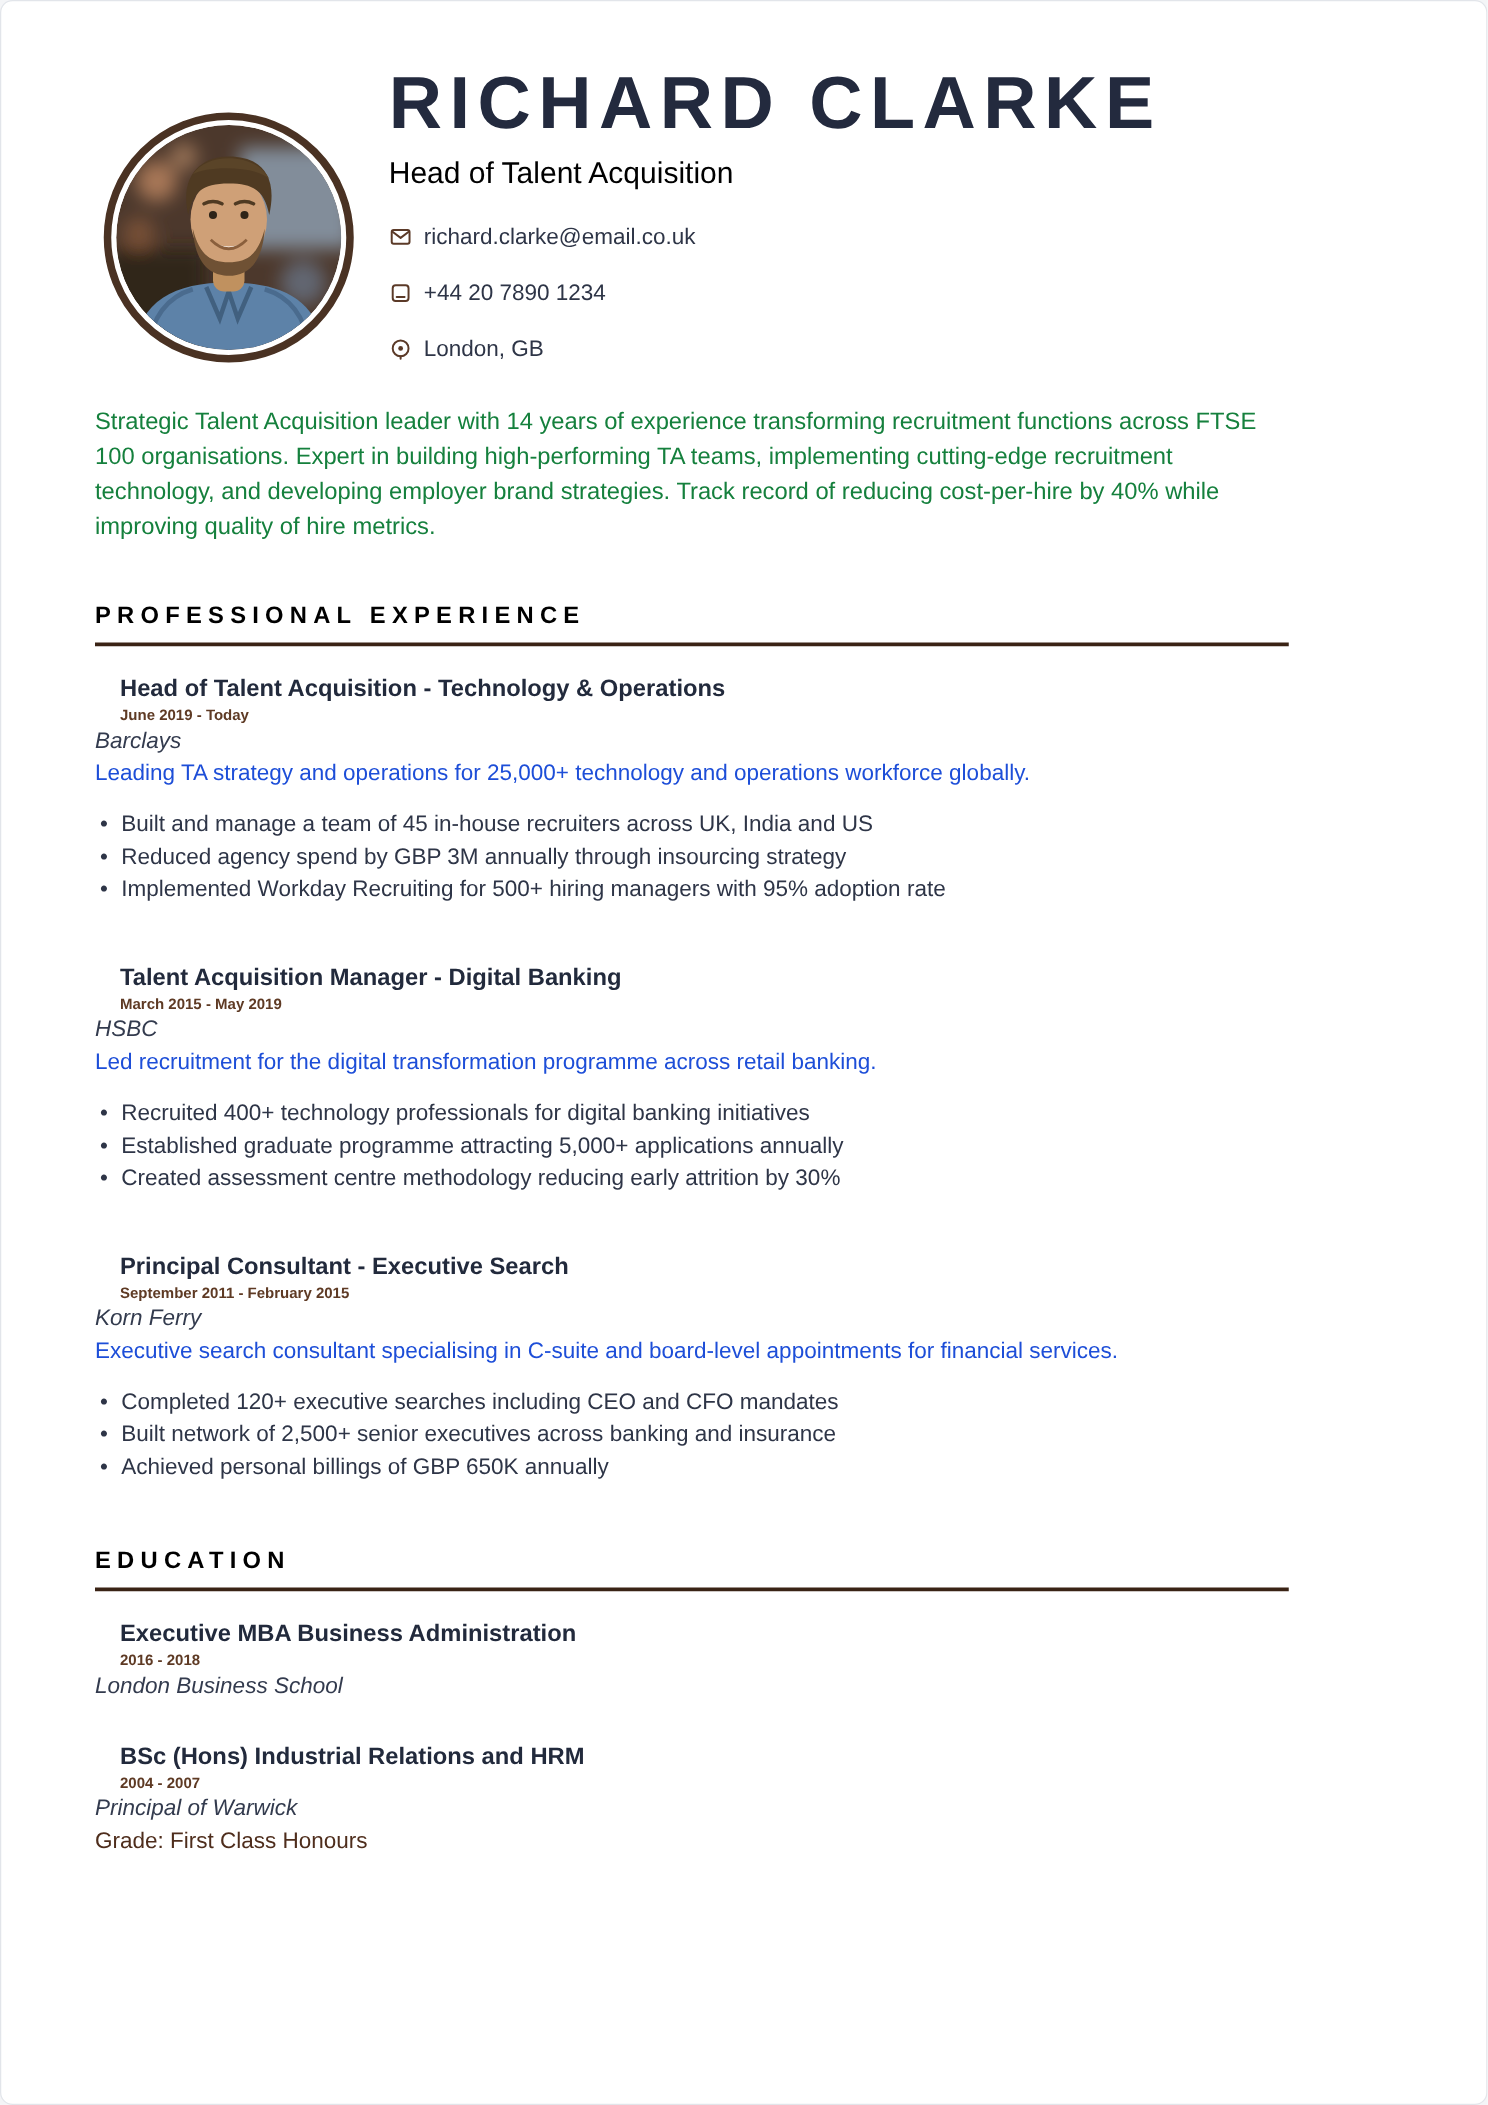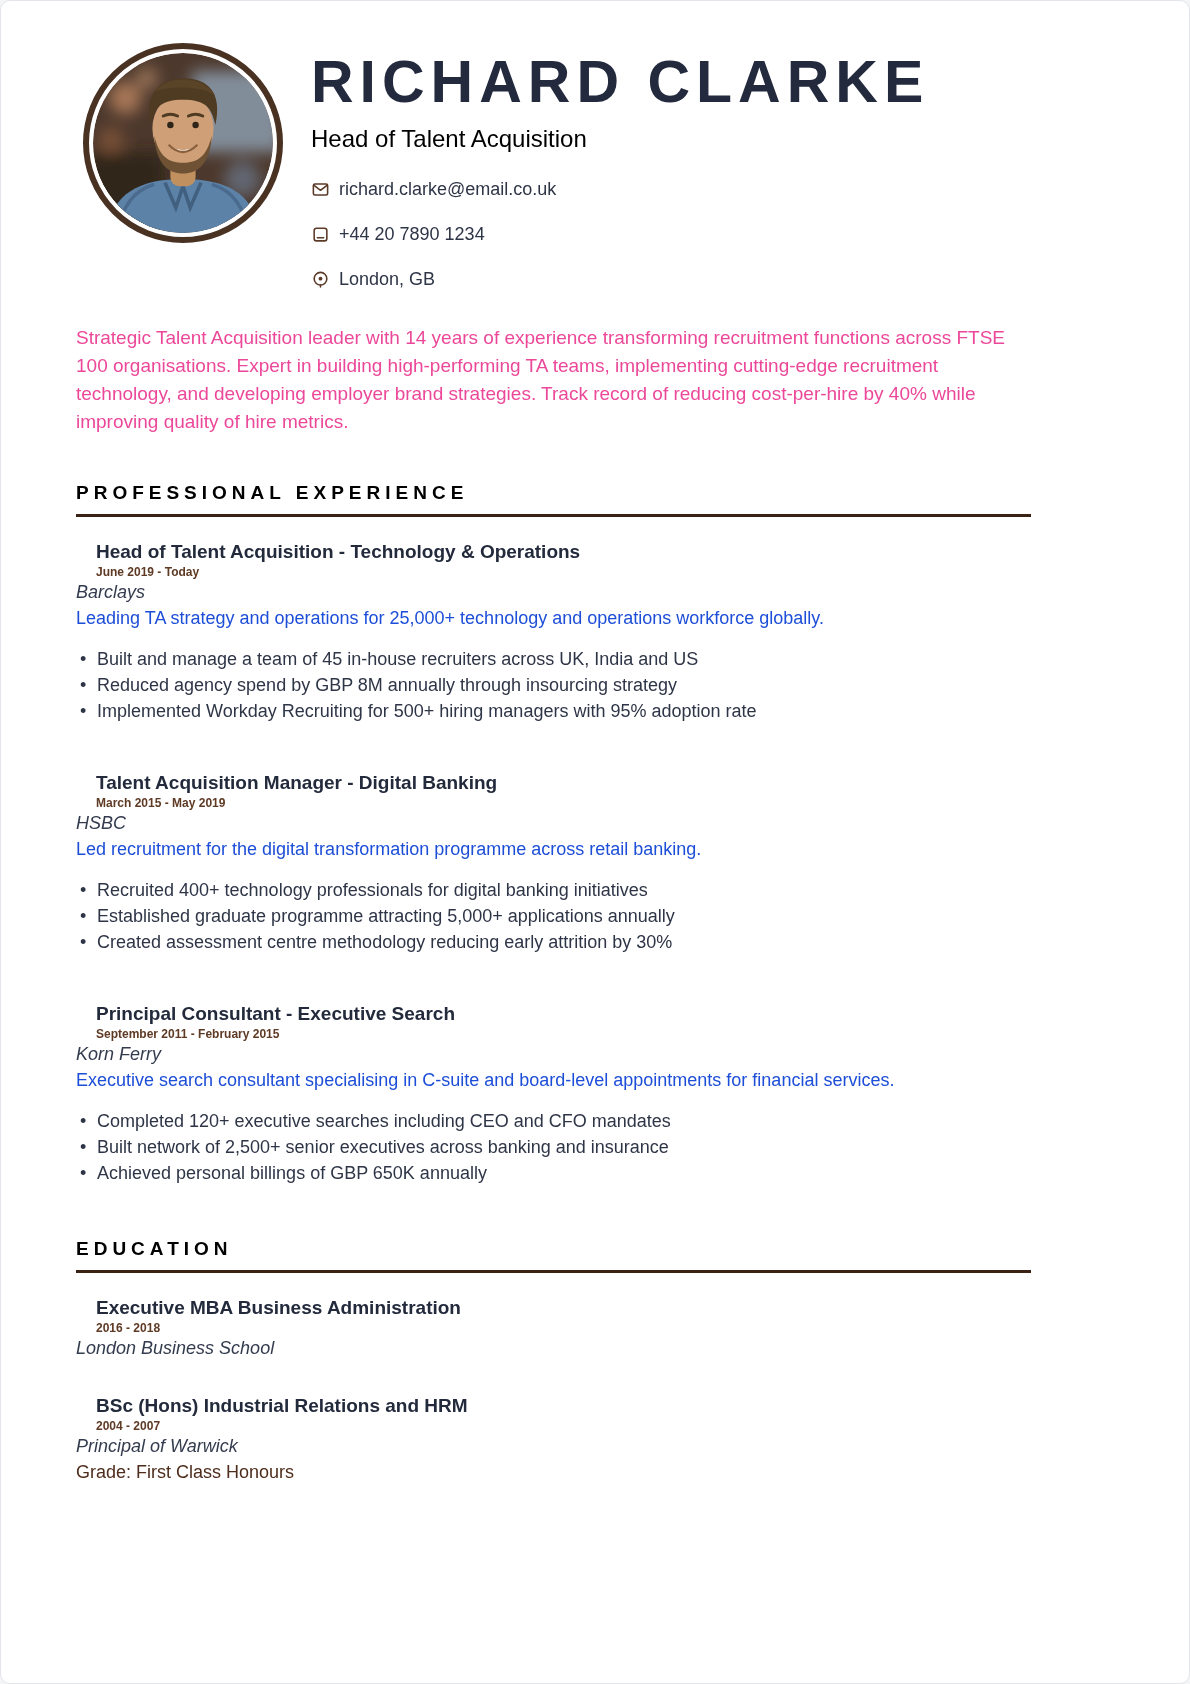--- a/index.html
+++ b/index.html
@@ -12,21 +12,21 @@
     margin:0 auto;
     background:#ffffff;
     border:1px solid #e2e5ea;
     border-radius:10px;
     overflow:hidden;
     padding:34px 158px 40px 75px;
     color:#2e3547;
   }
 
   
-  .header { display:flex; align-items:flex-start; }
+  .header { display:flex; align-items:flex-end; }
   .photo-wrap {
     flex:0 0 auto;
     margin-left:7px; margin-top:8px;
     width:200px; height:200px;
     border:6px solid #4a3223;
     border-radius:50%;
     background:#ffffff;
     padding:4px;
   }
   .photo-wrap svg { display:block; width:180px; height:180px; border-radius:50%; }
@@ -40,21 +40,21 @@
     margin-top:13px;
     font-size:24px; color:#000000; font-weight:400;
   }
   .contact { margin-top:26px; display:flex; flex-direction:column; gap:24px; }
   .contact-row { display:flex; align-items:center; gap:9px; font-size:18px; color:#2e3547; }
   .contact-row svg { display:block; }
 
   
   .summary {
     margin-top:34px;
-    font-size:19px; line-height:28px; color:#ec4899;
+    font-size:19px; line-height:28px; color:#15803d;
   }
 
   
   .section-heading {
     margin-top:46px;
     font-size:19px; font-weight:700; letter-spacing:5px;
     color:#000000;
   }
   .rule {
     margin-top:10px;
@@ -182,21 +182,21 @@
     <div>
         <article class="job">
           <div class="row">
             <h3 class="jtitle">Head of Talent Acquisition - Technology &amp; Operations</h3>
             <span class="dates">June 2019 - Today</span>
           </div>
           <div class="company">Barclays</div>
           <p class="desc">Leading TA strategy and operations for 25,000+ technology and operations workforce globally.</p>
           <ul class="bullets">
             <li>Built and manage a team of 45 in-house recruiters across UK, India and US</li>
-            <li>Reduced agency spend by GBP 8M annually through insourcing strategy</li>
+            <li>Reduced agency spend by GBP 3M annually through insourcing strategy</li>
             <li>Implemented Workday Recruiting for 500+ hiring managers with 95% adoption rate</li>
           </ul>
         </article>
         <article class="job">
           <div class="row">
             <h3 class="jtitle">Talent Acquisition Manager - Digital Banking</h3>
             <span class="dates">March 2015 - May 2019</span>
           </div>
           <div class="company">HSBC</div>
           <p class="desc">Led recruitment for the digital transformation programme across retail banking.</p>

